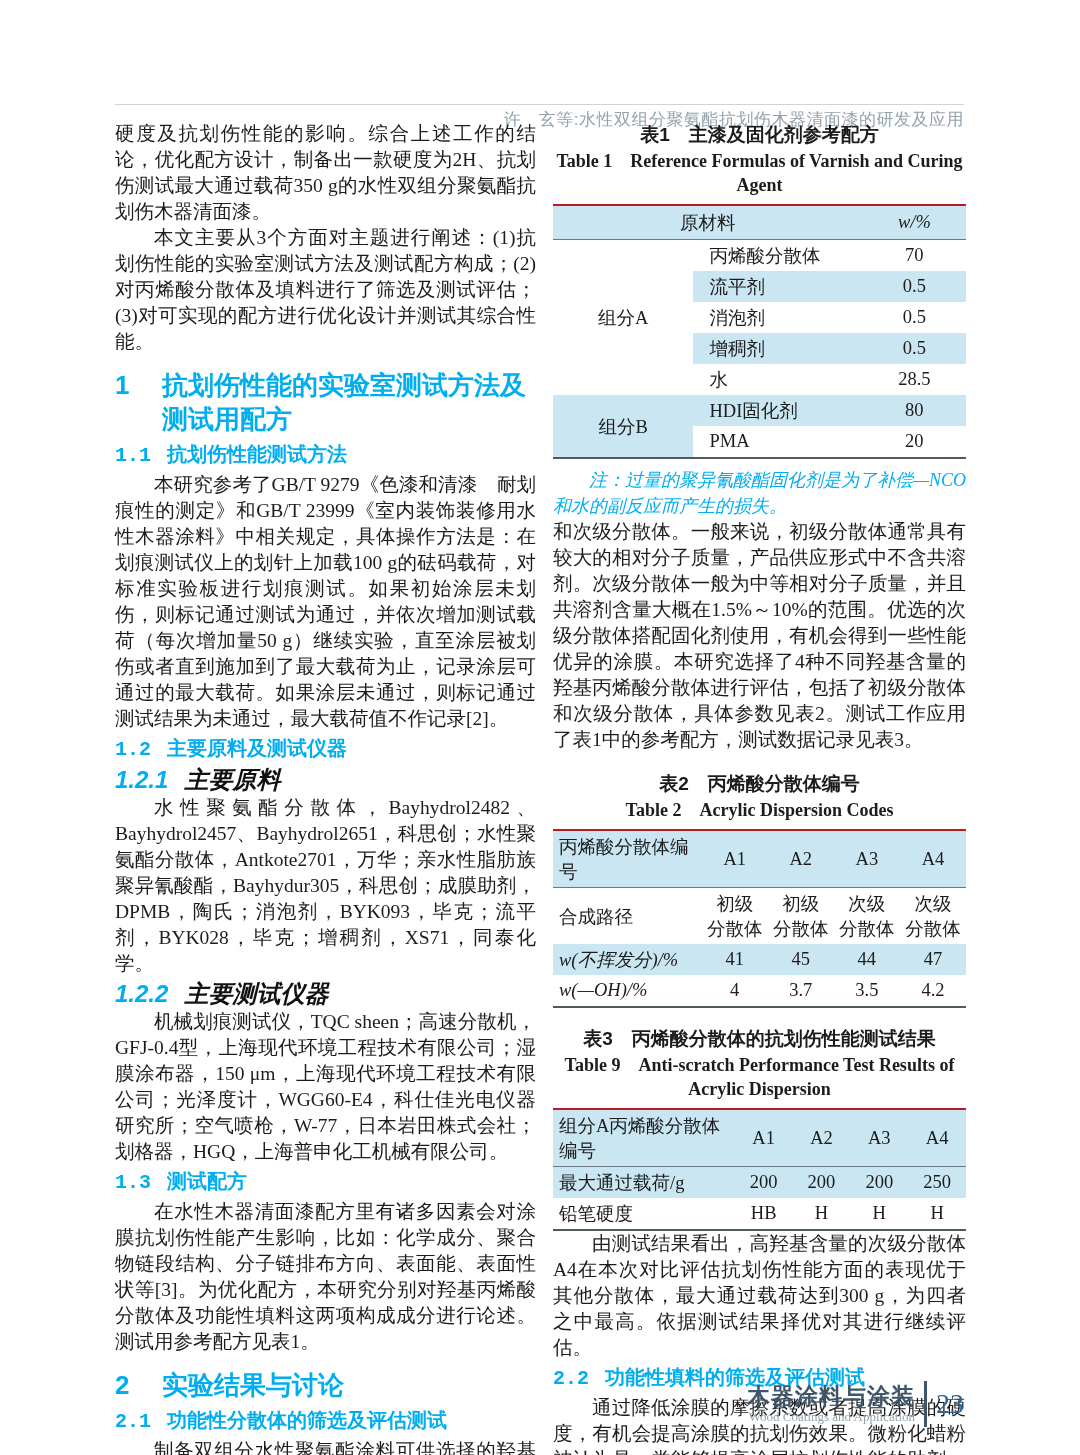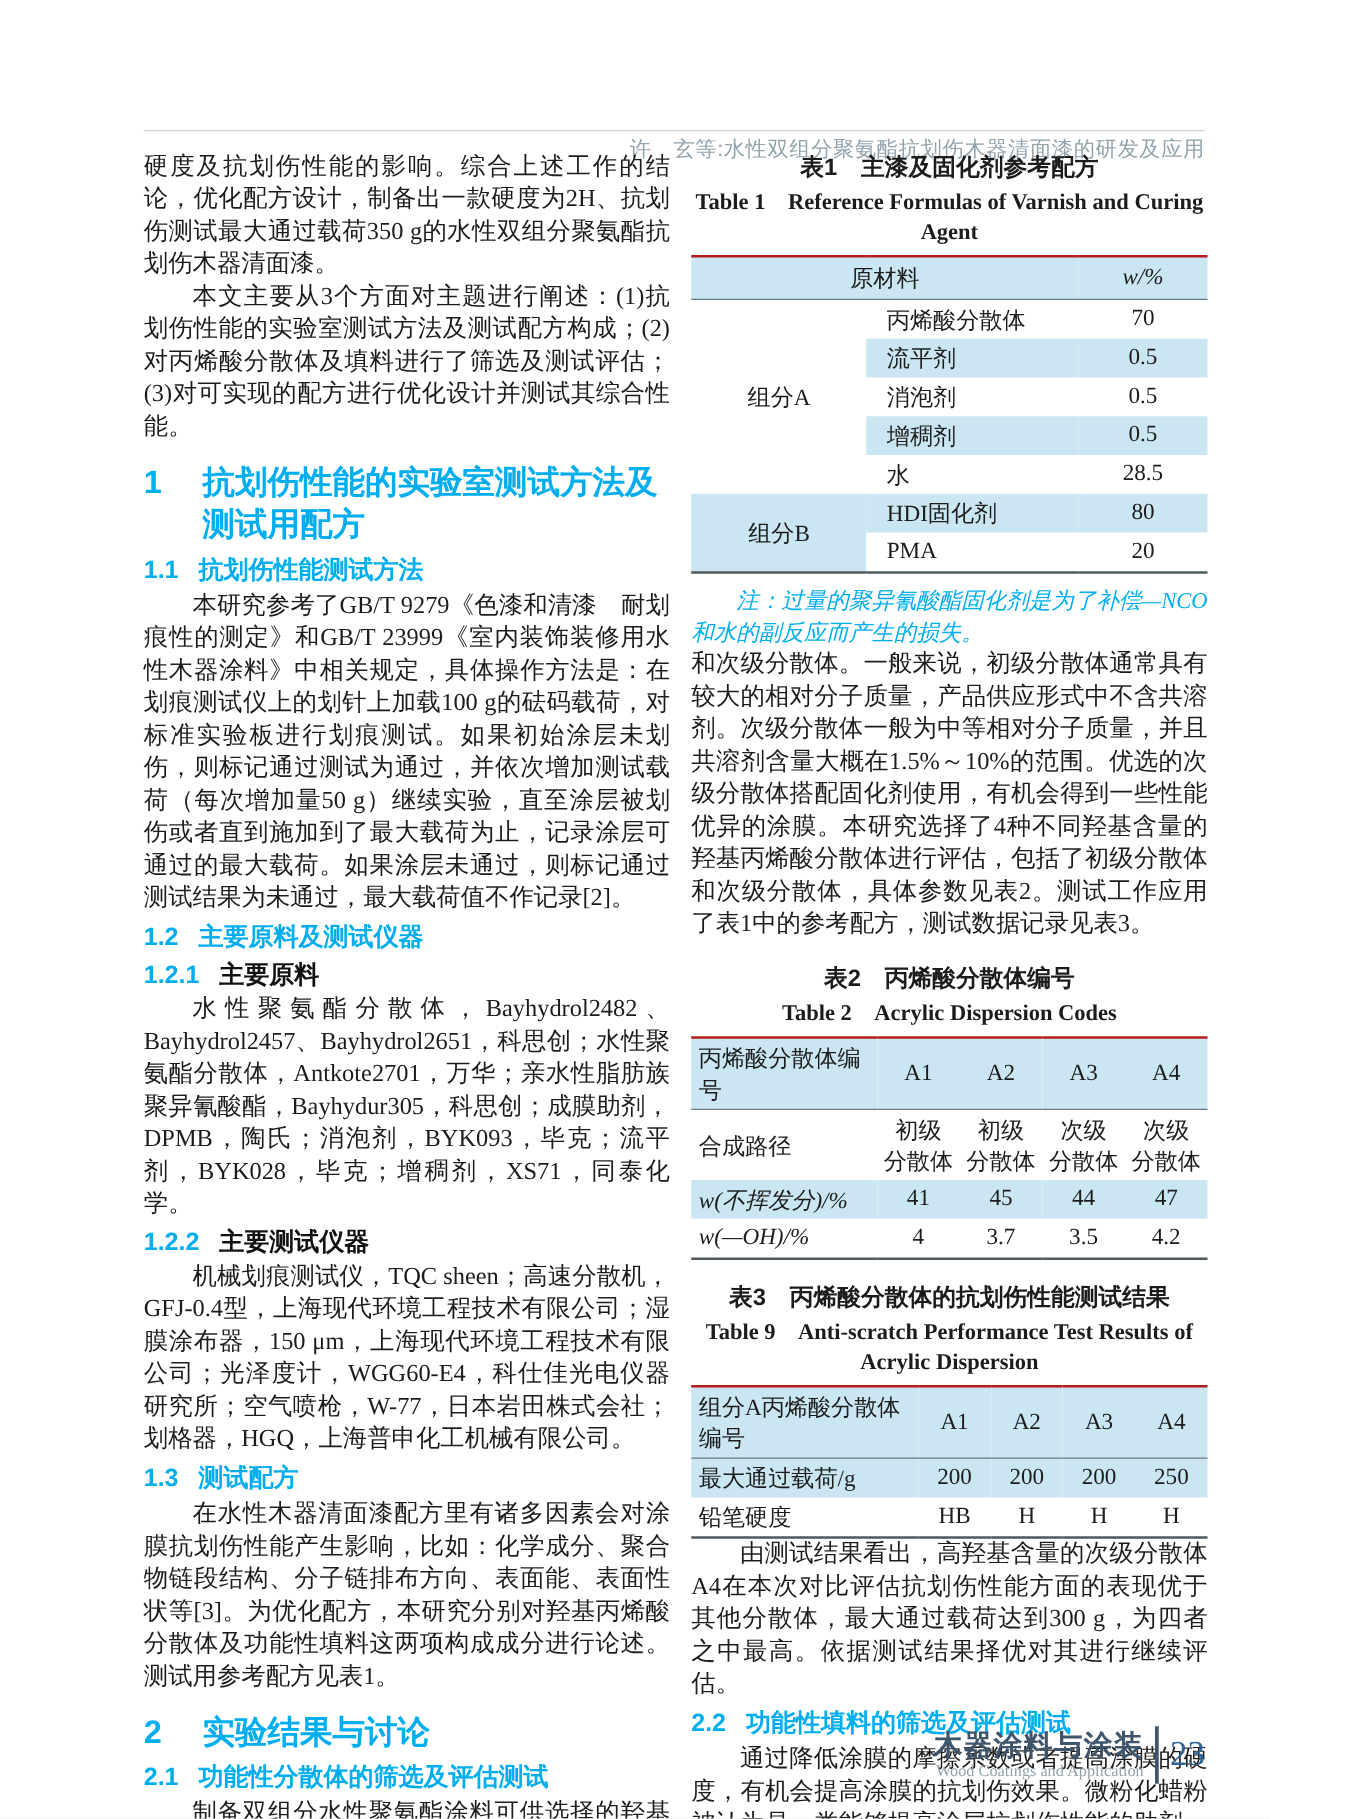--- a/index.html
+++ b/index.html
@@ -25,28 +25,28 @@
 
   .h1 {
     display:flex; margin:13px 0 7px; color:var(--accent,#00AEEF);
     font-family:"Liberation Sans", sans-serif; font-weight:bold;
     font-size:26px; line-height:34px;
   }
   .h1 .n { width:47px; flex:none; }
   .h1 .t { flex:1; }
   .h2 {
     display:flex; margin:5px 0 3px; color:var(--accent,#00AEEF);
-    font-family:Liberation Sans, sans-serif; font-weight:bold;
+    font-family:Liberation Mono, monospace; font-weight:bold;
     font-size:20px; line-height:26px;
   }
   .h2 .n { margin-right:16px; }
   .h3 {
     display:flex; margin:4px 0 2px; color:#111;
     font-family:"Liberation Sans", sans-serif; font-weight:bold;
-    font-size:20px; line-height:26px;
+    font-size:24px; line-height:26px;font-style:italic;
   }
   .h3 .n { color:var(--accent,#00AEEF); margin-right:16px; }
 
   .tablock { margin-top:1px; }
   .tablock.gap { margin-top:18px; }
   .tcap-cn {
     text-align:center; font-family:"Liberation Sans", sans-serif;
     font-weight:bold; font-size:19px; line-height:25px; margin-bottom:2px;
   }
   .tcap-en {

